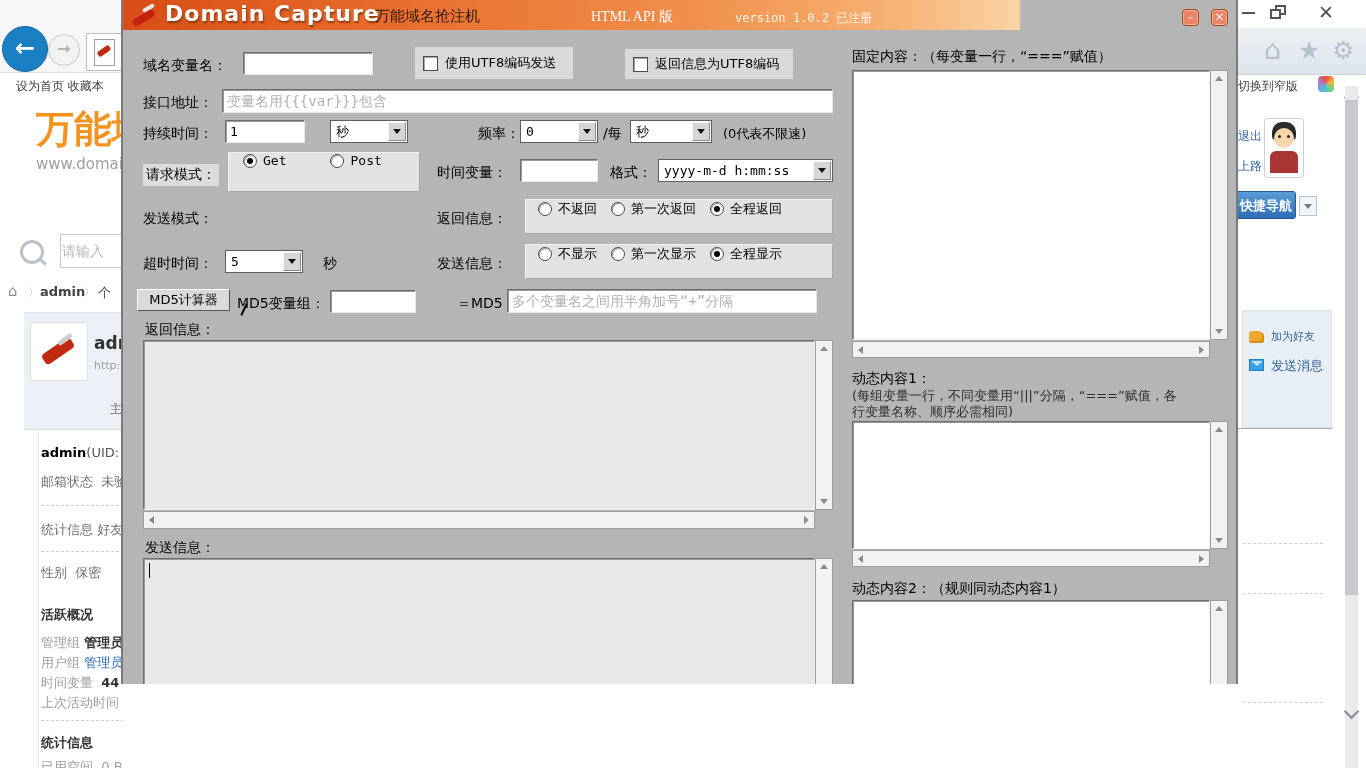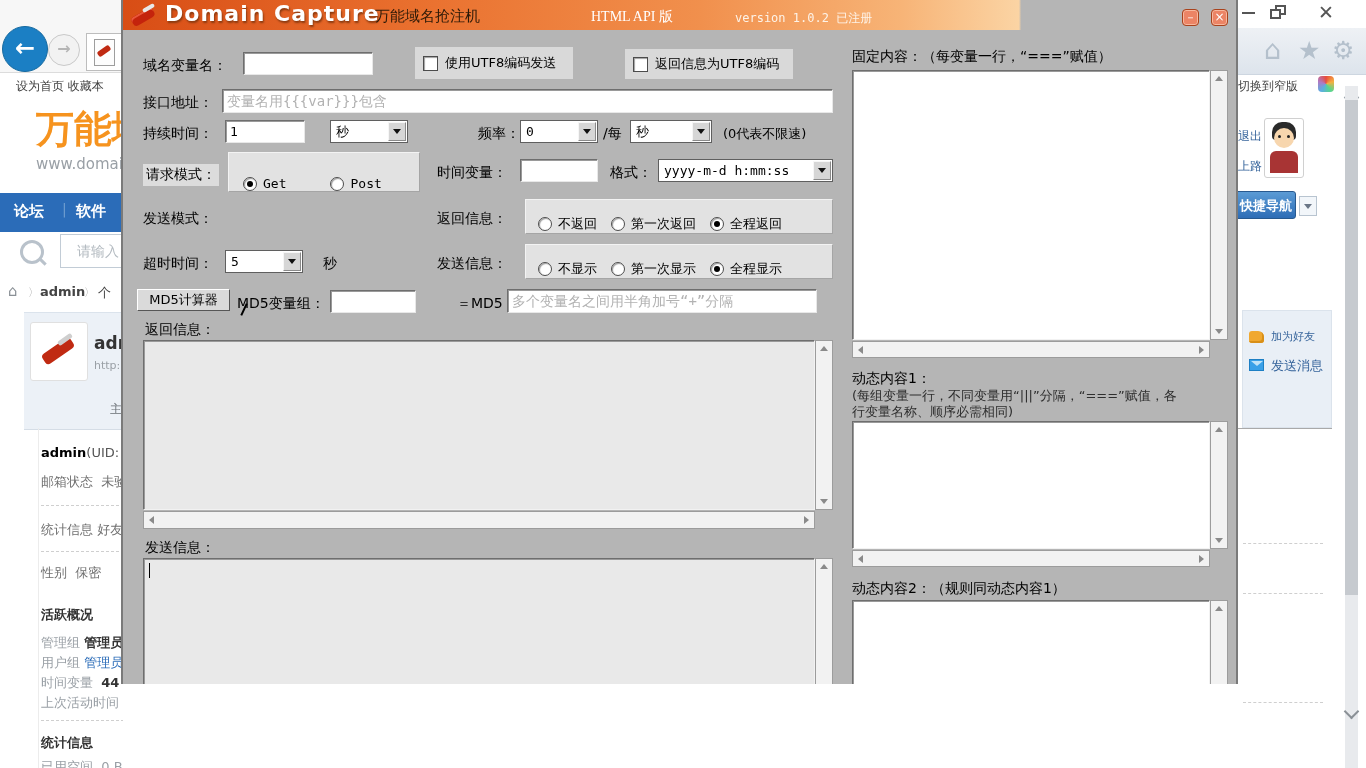--- a/index.html
+++ b/index.html
@@ -10,21 +10,21 @@
   .inp{position:absolute;background:#fff;border:1px solid #6e6e6e;border-bottom-color:#e8e8e8;border-right-color:#e8e8e8;
        box-shadow:inset 1px 1px 0 #9a9a9a;box-sizing:border-box;font:13px "DejaVu Sans Mono",monospace;padding:0 4px;outline:none;color:#000}
   .inp::placeholder{color:#b2b2b2}
   .combo{position:absolute;background:#fff;border:1px solid #5f5f5f;box-sizing:border-box;
          font:13px "DejaVu Sans Mono",monospace;color:#000;padding-left:5px;display:flex;align-items:center}
   .cbtn{position:absolute;top:1px;right:1px;bottom:1px;width:18px;background:#d6d6d6;
         border:1px solid #8a8a8a;border-top-color:#f6f6f6;border-left-color:#f6f6f6;
         display:flex;align-items:center;justify-content:center;box-sizing:border-box}
   .tri-d{width:0;height:0;border-left:4px solid transparent;border-right:4px solid transparent;border-top:5px solid #111}
   .panel{position:absolute;background:#e2e2e2;border:1px solid #a5a5a5;border-top-color:#f3f3f3;border-left-color:#f3f3f3;
-         box-sizing:border-box;display:flex;align-items:flex-end}
+         box-sizing:border-box;display:flex;align-items:flex-start}
   .cpanel{position:absolute;background:#d9d9d9;display:flex;align-items:center;padding-left:8px;box-sizing:border-box}
   .radio{display:inline-block;width:12px;height:12px;border-radius:50%;background:#fff;border:1px solid #4c4c4c;
          box-shadow:inset 1px 1px 1px #a0a0a0;position:relative;margin-right:6px;flex:none}
   .radio.sel::after{content:"";position:absolute;left:3px;top:3px;width:6px;height:6px;border-radius:50%;background:#000}
   .chk{display:inline-block;width:13px;height:13px;background:#fff;border:1px solid #4c4c4c;
        box-shadow:inset 1px 1px 1px #a0a0a0;margin-right:7px;flex:none}
   .opt{font-size:13px;color:#000;white-space:nowrap;display:inline-flex;align-items:center}
   .lbl{position:absolute;font-size:14px;color:#000;white-space:nowrap}
   .btn3d{position:absolute;background:#dadada;border:1px solid #565656;border-top-color:#fff;border-left-color:#fff;
          font-size:13px;color:#000;text-align:center;box-sizing:border-box;line-height:19px}
@@ -61,28 +61,23 @@
   <div class="abs" style="left:2px;top:26px;width:44px;height:44px;border-radius:50%;background:#1b7fc4;border:1px solid #15699f;color:#fff;font-size:24px;font-weight:bold;text-align:center;line-height:42px"><span>←</span></div>
   <div class="abs" style="left:48px;top:34px;width:30px;height:30px;border-radius:50%;background:#f2f2f2;border:1px solid #c9c9c9;color:#b5b5b5;font-size:16px;font-weight:bold;text-align:center;line-height:28px"><span>→</span></div>
   <div class="abs" style="left:86px;top:33px;width:34px;height:36px;background:#fff;border:1px solid #bdbdbd">
     <div class="abs" style="left:7px;top:5px;width:19px;height:25px;background:#fdfdfd;border:1px solid #9e9e9e">
       <div class="abs" style="left:2px;top:8px;width:14px;height:6px;background:#c02a12;border-radius:2px;transform:rotate(-35deg)"></div>
     </div>
   </div>
   <div class="abs" style="left:16px;top:78px;font-size:12px;color:#404040;white-space:nowrap">设为首页 收藏本</div>
   <div class="abs" style="left:36px;top:104px;font-size:38px;font-weight:bold;color:#f6931e;white-space:nowrap">万能域</div>
   <div class="abs" style="left:36px;top:155px;font-size:15px;color:#9aa0a6;white-space:nowrap">www.domai</div>
-  <div class="abs" style="left:0;top:193px;width:123px;height:39px;background:#2b6cb8">
-    <span class="abs" style="left:14px;top:9px;font-size:15px;font-weight:bold;color:#fff">论坛</span>
-    <span class="abs" style="left:62px;top:8px;color:#6f9ed0;font-size:14px">|</span>
-    <span class="abs" style="left:76px;top:9px;font-size:15px;font-weight:bold;color:#fff">软件</span>
-  </div>
   <div class="abs" style="left:20px;top:240px;width:18px;height:18px;border:3px solid #b9c2cb;border-radius:50%"></div>
   <div class="abs" style="left:38px;top:260px;width:9px;height:3px;background:#b9c2cb;transform:rotate(45deg)"></div>
-  <div class="abs" style="left:60px;top:234px;width:63px;height:34px;background:#fff;border:1px solid #c2ccd6;box-sizing:border-box;font-size:14px;color:#b3bac0;line-height:32px;padding-left:16px;white-space:nowrap">请输入</div>
+  <div class="abs" style="left:60px;top:234px;width:63px;height:34px;background:#fff;border:1px solid #c2ccd6;box-sizing:border-box;font-size:14px;color:#b3bac0;line-height:32px;padding-left:1px;white-space:nowrap">请输入</div>
   <div class="abs" style="left:8px;top:282px;font-size:15px;color:#8a9096">⌂</div>
   <div class="abs" style="left:28px;top:285px;font-size:11px;color:#b0b0b0">〉</div>
   <div class="abs" style="left:40px;top:284px;font-size:13px;font-weight:bold;color:#444">admin</div>
   <div class="abs" style="left:84px;top:285px;font-size:11px;color:#b0b0b0">〉</div>
   <div class="abs" style="left:98px;top:284px;font-size:13px;color:#444">个</div>
 
   <div class="abs" style="left:24px;top:312px;width:99px;height:116px;background:#ecf1f7;border-top:1px solid #dbe3ec;border-bottom:1px solid #d5dde6">
     <div class="abs" style="left:6px;top:9px;width:56px;height:57px;background:#fff;border:1px solid #e0e0e0;border-radius:3px">
       <div class="abs" style="left:10px;top:22px;width:34px;height:12px;background:#c02a12;border-radius:4px;transform:rotate(-35deg)"></div>
       <div class="abs" style="left:26px;top:14px;width:16px;height:5px;background:#cfcfcf;border-radius:2px;transform:rotate(-35deg)"></div>

